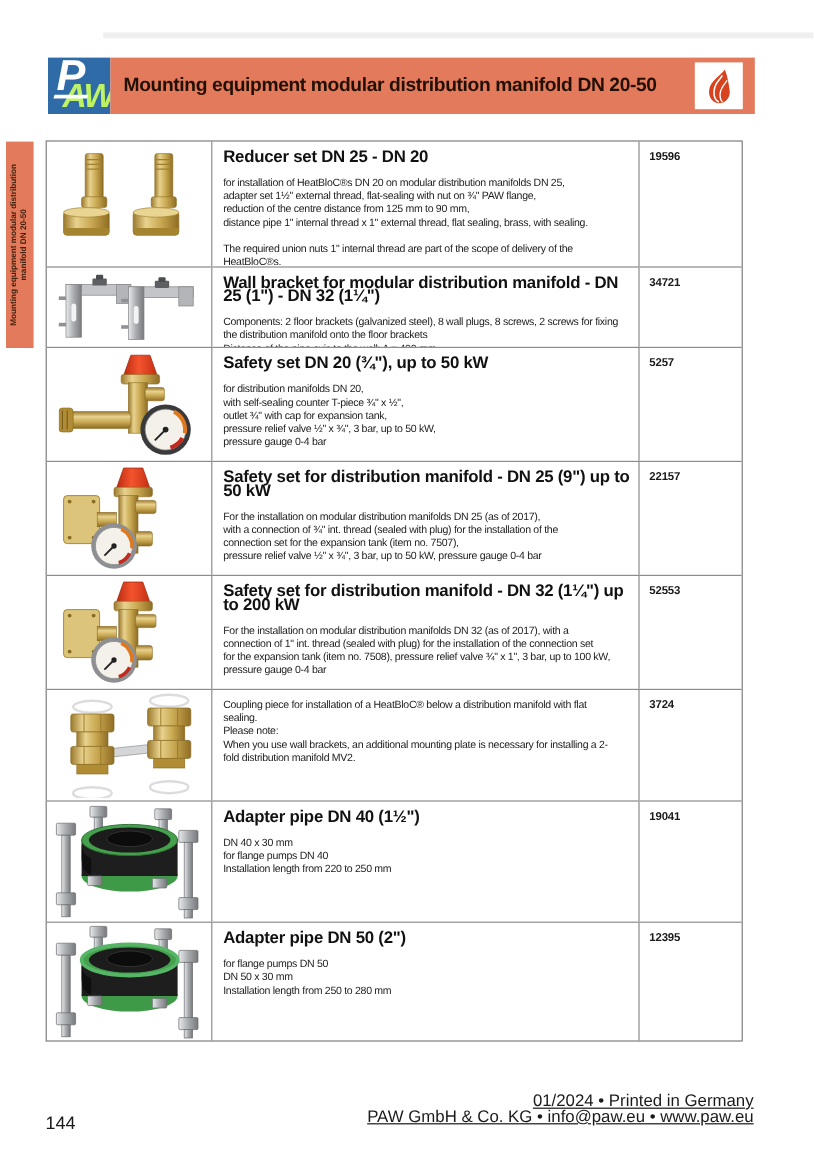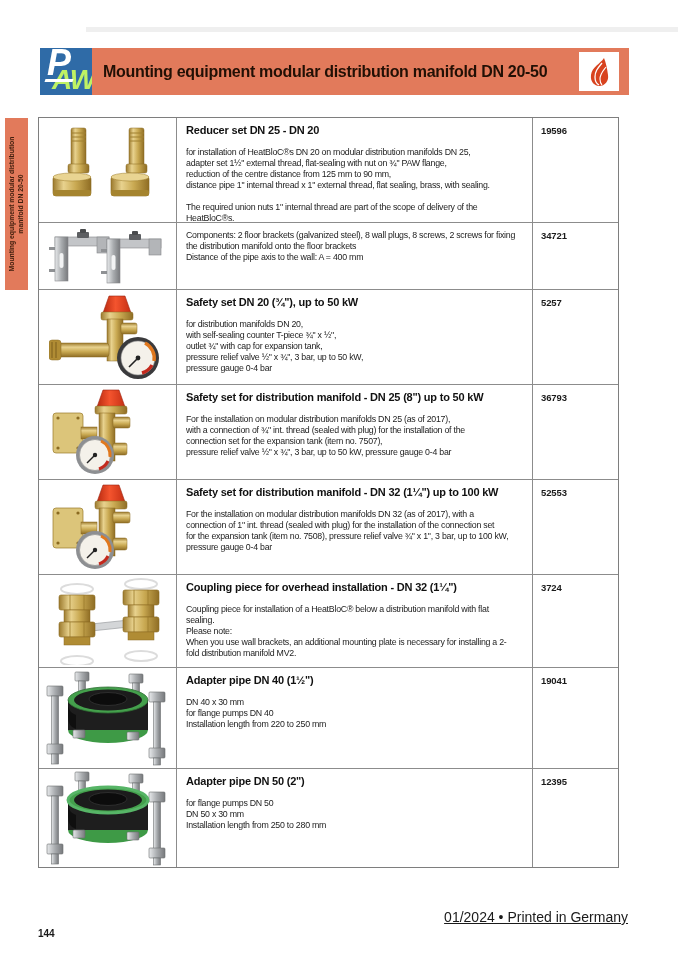--- a/index.html
+++ b/index.html
@@ -30,24 +30,24 @@
   }
   
   .ptable{position:absolute;left:38px;top:117px;width:581px;border:1px solid #7e7e7e;box-sizing:border-box;background:#fff;}
   .trow{display:flex;border-bottom:1px solid #8c8c8c;box-sizing:border-box;}
   .trow:last-child{border-bottom:none;}
   .h1{height:105px}.h2{height:67px}.h3{height:95px}.h4{height:95px}
   .h5{height:95px}.h6{height:93px}.h7{height:101px}.h8{height:98px}
   .c-img{width:138px;border-right:1px solid #8c8c8c;box-sizing:border-box;display:flex;align-items:center;justify-content:center;overflow:hidden;}
   .c-desc{width:356px;border-right:1px solid #8c8c8c;box-sizing:border-box;padding:7px 7px 0 9px;overflow:hidden;}
   .c-art{flex:1;padding:7px 0 0 8px;font-weight:bold;font-size:9.5px;letter-spacing:-0.1px;}
-  .ptitle{font-weight:bold;font-size:11px;letter-spacing:-0.2px;margin-bottom:11px;line-height:11px;color:#111;}
+  .ptitle{font-weight:bold;font-size:14px;letter-spacing:-0.2px;margin-bottom:11px;line-height:11px;color:#111;}
   .pdesc{font-size:8.8px;letter-spacing:-0.25px;line-height:11px;white-space:pre-line;color:#1c1c1c;}
   
-  .pageno{position:absolute;left:38px;top:928px;font-size:10px;font-weight:bold;}
+  .pageno{position:absolute;left:38px;top:928px;font-size:15px;}
   .footright{position:absolute;right:50px;top:911px;text-align:right;font-size:14px;line-height:13px;color:#1a1a1a;text-decoration:underline;}
 </style>
 </head>
 <body>
 
 <svg width="0" height="0" style="position:absolute" aria-hidden="true">
   <defs>
     <linearGradient id="brassG" x1="0" y1="0" x2="1" y2="0">
       <stop offset="0" stop-color="#9c7a2e"></stop>
         <stop offset="0.28" stop-color="#e8d28e"></stop>
@@ -136,20 +136,21 @@
           <rect x="8" y="10" width="13" height="44" fill="url(#steelG)" stroke="#85878a" stroke-width="0.6"></rect>
           <rect x="12.5" y="26" width="4" height="15" rx="2" fill="#f2f3f4"></rect>
           <rect x="50" y="10" width="12" height="16" fill="#b3b5b8" stroke="#85878a" stroke-width="0.6"></rect>
           <rect x="30" y="5" width="12" height="6" rx="1" fill="#5d5f62"></rect>
           <rect x="33" y="2" width="6" height="4" rx="1" fill="#4a4c4e"></rect>
         </g>
         <use href="#brk" x="52" y="2" xlink:href="#brk"></use>
       </svg>
     </div>
     <div class="c-desc">
+      <div class="ptitle">Wall bracket for modular distribution manifold - DN 25 (1") - DN 32 (1¼")</div>
       <div class="pdesc">Components: 2 floor brackets (galvanized steel), 8 wall plugs, 8 screws, 2 screws for fixing
 the distribution manifold onto the floor brackets
 Distance of the pipe axis to the wall: A = 400 mm</div>
     </div>
     <div class="c-art">34721</div>
   </div>
 
   <div class="trow h3">
     <div class="c-img">
       <svg width="118" height="88" viewBox="0 0 118 88">
@@ -198,37 +199,37 @@
           <circle cx="46" cy="68" r="19" fill="#8d8f92"></circle>
           <circle cx="46" cy="68" r="15.5" fill="#f4f1ea" stroke="#8b8b8b" stroke-width="0.6"></circle>
           <path d="M52 54 A15.5 15.5 0 0 1 61 70" fill="none" stroke="#e0781e" stroke-width="3"></path>
           <path d="M59 74 A15.5 15.5 0 0 1 50 82" fill="none" stroke="#c3291d" stroke-width="3"></path>
           <line x1="46" y1="68" x2="38" y2="76" stroke="#222" stroke-width="1.5"></line>
           <circle cx="46" cy="68" r="2.2" fill="#222"></circle>
         </g>
       </svg>
     </div>
     <div class="c-desc">
-      <div class="ptitle">Safety set for distribution manifold - DN 25 (8") up to 50 kW</div>
+      <div class="ptitle">Safety set for distribution manifold - DN 25 (9") up to 50 kW</div>
       <div class="pdesc">For the installation on modular distribution manifolds DN 25 (as of 2017),
 with a connection of ¾" int. thread (sealed with plug) for the installation of the
 connection set for the expansion tank (item no. 7507),
 pressure relief valve ½" x ¾", 3 bar, up to 50 kW, pressure gauge 0-4 bar</div>
     </div>
-    <div class="c-art">36793</div>
+    <div class="c-art">22157</div>
   </div>
 
   <div class="trow h5">
     <div class="c-img">
       <svg width="118" height="90" viewBox="0 0 118 90">
         <use href="#sfl" xlink:href="#sfl"></use>
       </svg>
     </div>
     <div class="c-desc">
-      <div class="ptitle">Safety set for distribution manifold - DN 32 (1¼") up to 100 kW</div>
+      <div class="ptitle">Safety set for distribution manifold - DN 32 (1¼") up to 200 kW</div>
       <div class="pdesc">For the installation on modular distribution manifolds DN 32 (as of 2017), with a
 connection of 1" int. thread (sealed with plug) for the installation of the connection set
 for the expansion tank (item no. 7508), pressure relief valve ¾" x 1", 3 bar, up to 100 kW,
 pressure gauge 0-4 bar</div>
     </div>
     <div class="c-art">52553</div>
   </div>
 
   <div class="trow h6">
     <div class="c-img">
@@ -245,21 +246,20 @@
           <rect x="19" y="33" width="26" height="12" fill="url(#brassG)" stroke="#8a6a20" stroke-width="0.5"></rect>
           <rect x="14" y="45" width="36" height="15" rx="2" fill="url(#brassG)" stroke="#8a6a20" stroke-width="0.6"></rect>
           <line x1="25" y1="45" x2="25" y2="60" stroke="#9a7a2a" stroke-width="0.8"></line>
           <line x1="39" y1="45" x2="39" y2="60" stroke="#9a7a2a" stroke-width="0.8"></line>
           <rect x="19" y="60" width="26" height="8" fill="#b08c34" stroke="#8a6a20" stroke-width="0.5"></rect>
         </g>
         <use href="#cpl" x="64" y="-5" xlink:href="#cpl"></use>
       </svg>
     </div>
     <div class="c-desc">
-      <div class="ptitle">Coupling piece for overhead installation - DN 32 (1¼")</div>
       <div class="pdesc">Coupling piece for installation of a HeatBloC® below a distribution manifold with flat
 sealing.
 Please note:
 When you use wall brackets, an additional mounting plate is necessary for installing a 2-
 fold distribution manifold MV2.</div>
     </div>
     <div class="c-art">3724</div>
   </div>
 
   <div class="trow h7">
@@ -316,13 +316,14 @@
 Installation length from 250 to 280 mm</div>
     </div>
     <div class="c-art">12395</div>
   </div>
 
 </div>
 
 <div class="pageno">144</div>
 <div class="footright">
   <div>01/2024 • Printed in Germany</div>
+  <div>PAW GmbH &amp; Co. KG • info@paw.eu • www.paw.eu</div>
 </div>
 
 </body></html>

